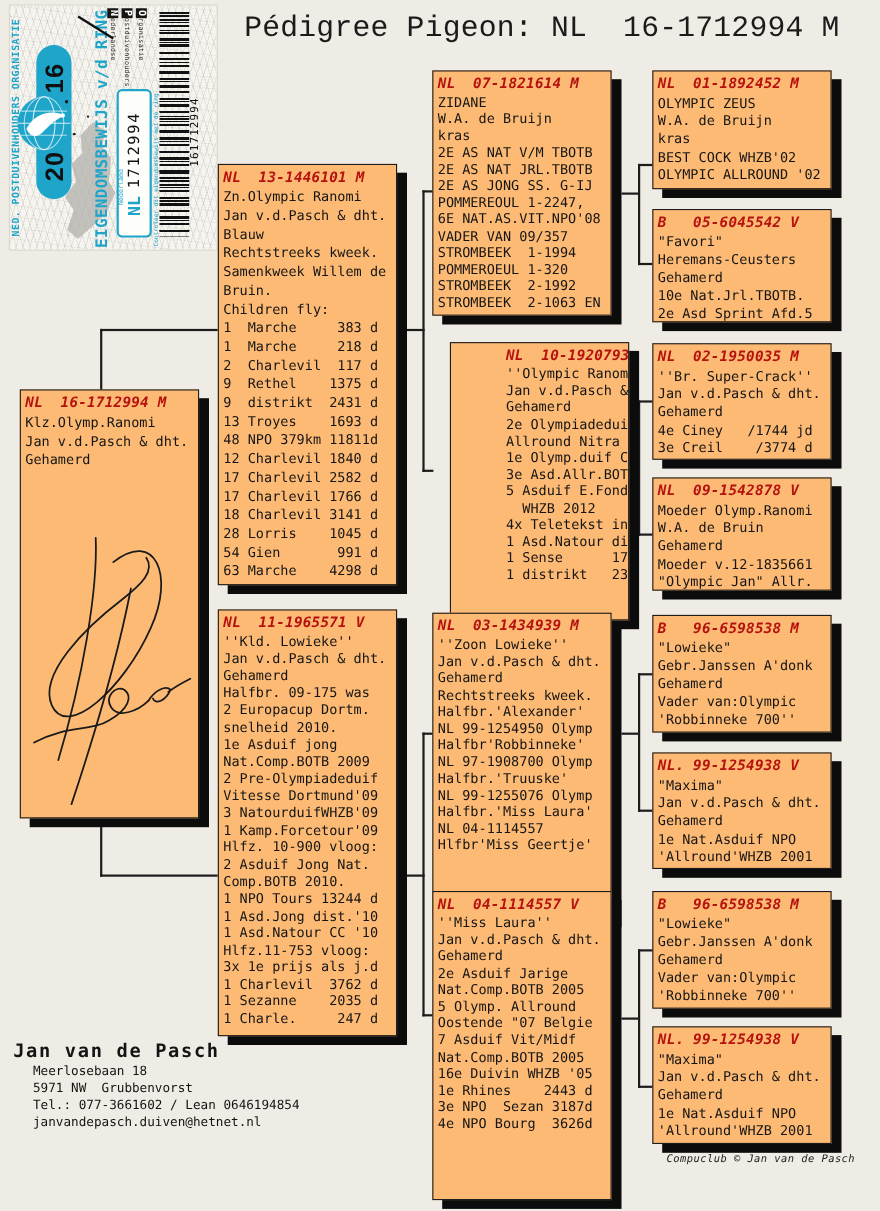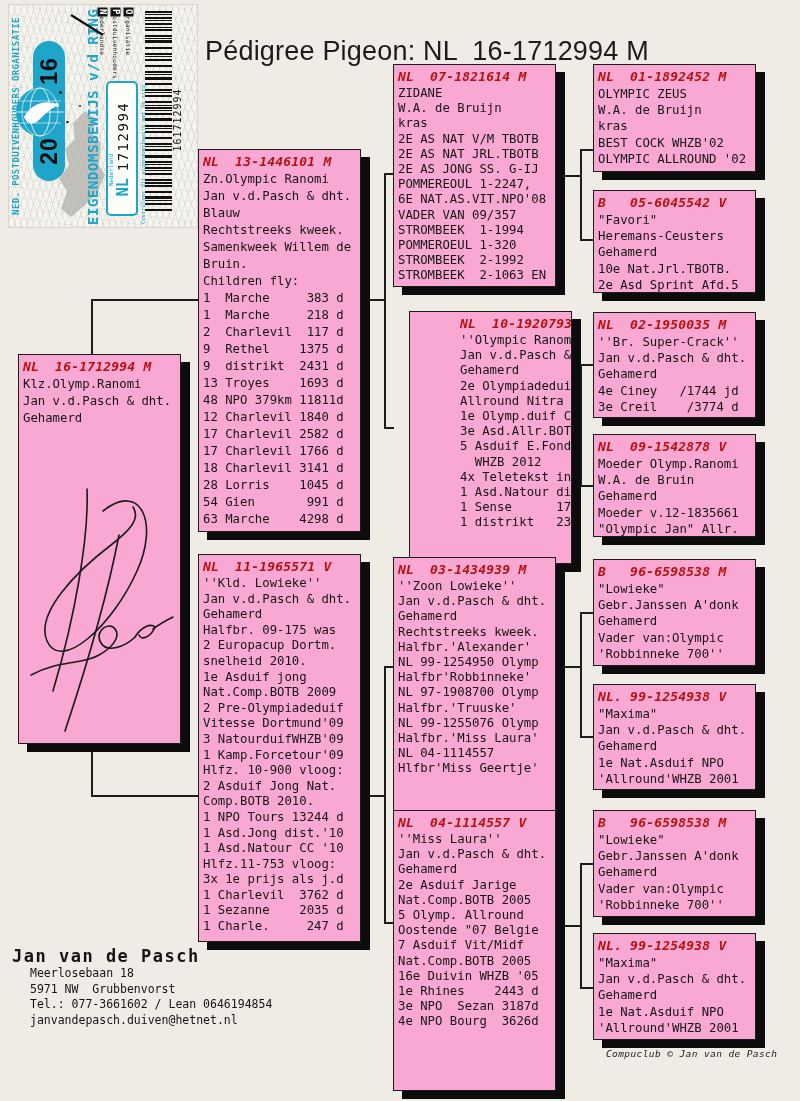--- a/index.html
+++ b/index.html
@@ -1,25 +1,25 @@
 <!DOCTYPE html>
 <html><head>
 <meta charset="utf-8">
 <style>
   html,body{margin:0;padding:0;}
   body{width:800px;height:1101px;background:#efece5;position:relative;
        font-family:"DejaVu Sans Mono",monospace;color:#141414;}
   #page{position:absolute;inset:0;overflow:hidden;}
 
   
-  .title{position:absolute;left:205px;top:12px;font-family:Liberation Sans, sans-serif;
-         font-size:27px;color:#1b1b1b;letter-spacing:0.2px;white-space:pre;margin-top:24px;}
-
-  
-  .pbox{position:absolute;width:163px;background:#f9a8d4;border:1.5px solid #1c1c1c;
+  .title{position:absolute;left:222px;top:12px;font-family:Liberation Mono, monospace;
+         font-size:27px;color:#1b1b1b;letter-spacing:0.2px;white-space:pre;}
+
+  
+  .pbox{position:absolute;width:163px;background:#fdba74;border:1.5px solid #1c1c1c;
         box-shadow:9px 8px 0 0 #0c0c0c;box-sizing:border-box;overflow:hidden;}
   .phead{font-size:13px;font-weight:bold;font-style:italic;color:#b5120f;
          padding:4px 4px 1px 4px;white-space:pre;letter-spacing:0.2px;}
   .pbody{font-size:12.3px;padding:1px 3px 0 4px;white-space:pre;color:#151515;}
   .lh17 .pbody{line-height:17px;}
   .lh162 .pbody{line-height:16.2px;}
   .lh156 .pbody{line-height:15.6px;}
   .lh152 .pbody{line-height:15.2px;}
 
   .signature{position:absolute;left:4px;top:120px;}

